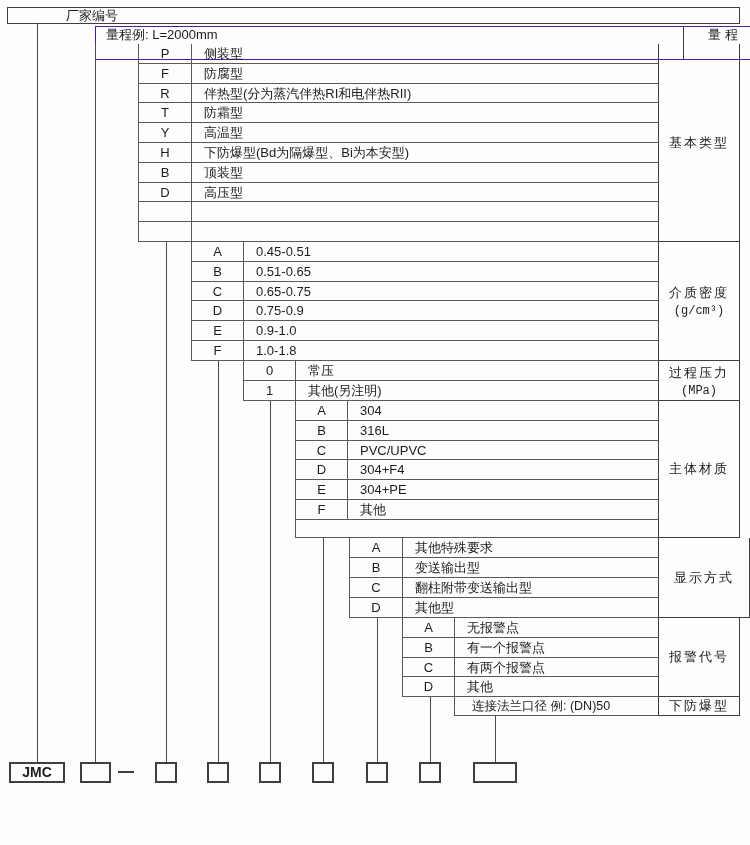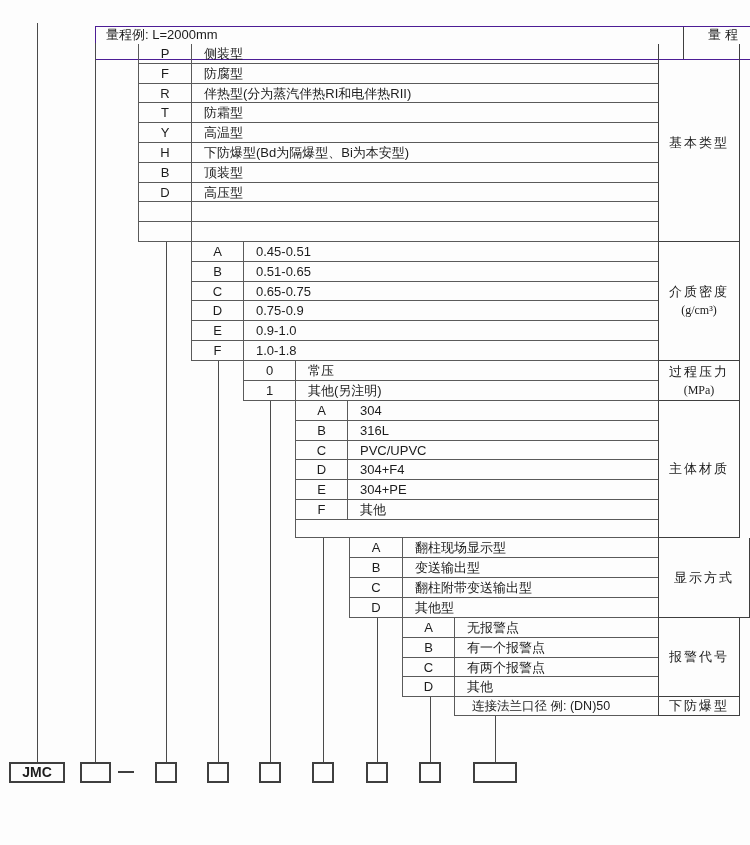--- a/index.html
+++ b/index.html
@@ -36,21 +36,21 @@
   .tcode.nodiv{border-right:none;}
   .tdesc{flex:1;font-size:13px;padding-left:12px;white-space:nowrap;overflow:hidden;}
   
   .side-cell{
     position:absolute;box-sizing:border-box;left:658px;width:82px;
     border-left:1px solid #3f3f3f;border-right:1px solid #3f3f3f;border-bottom:1px solid #3f3f3f;
     display:flex;flex-direction:column;justify-content:center;align-items:center;
     font-family:"Liberation Serif",serif;font-size:13px;letter-spacing:2px;text-align:center;
     background:transparent;
   }
-  .side-cell .sub{letter-spacing:0;font-size:12px;margin-top:2px;}
+  .side-cell .sub{letter-spacing:0;font-size:12px;margin-top:2px;font-family:Liberation Mono, monospace;}
   
   #flange-row{
     left:454px;top:697px;width:204px;height:19px;
     border-left:1px solid #5a5a5a;border-bottom:1px solid #5a5a5a;
     font-size:12.5px;line-height:18px;padding-left:17px;white-space:nowrap;
   }
   
   .vline{position:absolute;width:1px;background:#4a4a4a;}
   
   .cbox{
@@ -64,20 +64,23 @@
     position:absolute;left:8px;top:799px;width:740px;
     color:#e81309;font-weight:bold;font-size:19px;line-height:22.5px;
     font-family:"Liberation Sans",sans-serif;
   }
 </style>
 </head>
 <body>
 
 <div id="stage">
 
+  <div id="factory-box" class="abs">
+    <span>厂家编号</span>
+  </div>
 
   <div id="range-row" class="abs">
     <div id="range-text">量程例: L=2000mm</div>
     <div id="range-side">量程</div>
   </div>
 
   <div id="gen-root">
       <div class="trow" style="left: 138px; top: 44px; width: 520px; height: 19.8px;">
         <div class="tcode" style="width: 53px; line-height: 19.8px;">P</div>
         <div class="tdesc" style="line-height: 19.8px;">侧装型</div>
@@ -191,21 +194,21 @@
       <div class="trow" style="left: 295px; top: 519.98px; width: 363px; height: 18px;">
         <div class="tcode nodiv" style="width: 52px; line-height: 18px;"></div>
         <div class="tdesc" style="line-height: 18px;"></div>
       </div>
       <div class="side-cell" style="top: 401px; height: 136.98px; width: 82px;">
         <div>主体材质</div>
       </div>
       <div class="vline" style="left: 323px; top: 537.98px; height: 224.02px;"></div>
       <div class="trow" style="left: 349px; top: 538px; width: 309px; height: 20px;">
         <div class="tcode" style="width: 53px; line-height: 20px;">A</div>
-        <div class="tdesc" style="line-height: 20px;">翻柱现场显示型</div>
+        <div class="tdesc" style="line-height: 20px;">其他特殊要求</div>
       </div>
       <div class="trow" style="left: 349px; top: 558px; width: 309px; height: 20px;">
         <div class="tcode" style="width: 53px; line-height: 20px;">B</div>
         <div class="tdesc" style="line-height: 20px;">变送输出型</div>
       </div>
       <div class="trow" style="left: 349px; top: 578px; width: 309px; height: 20px;">
         <div class="tcode" style="width: 53px; line-height: 20px;">C</div>
         <div class="tdesc" style="line-height: 20px;">翻柱附带变送输出型</div>
       </div>
       <div class="trow" style="left: 349px; top: 598px; width: 309px; height: 20px;">

